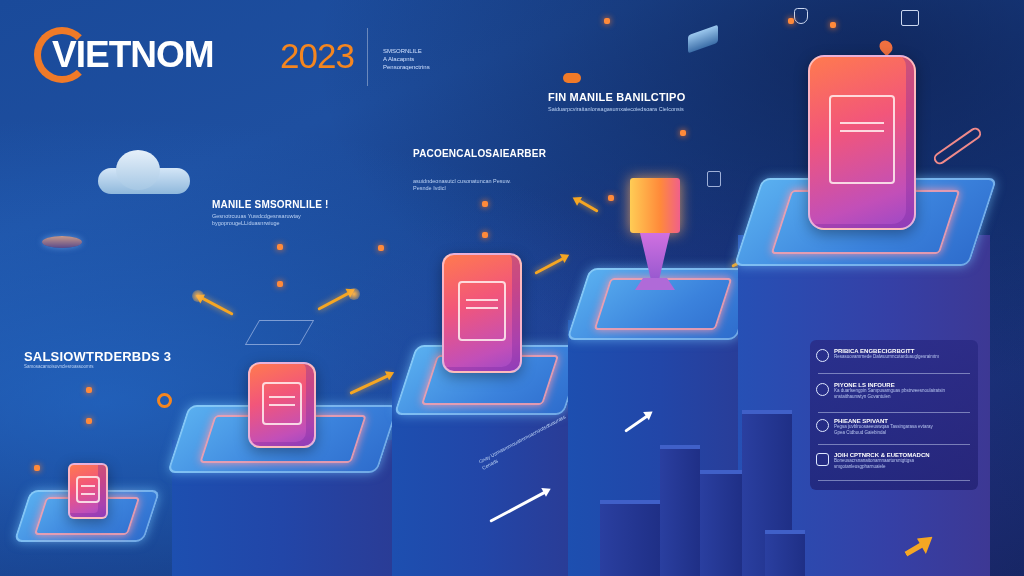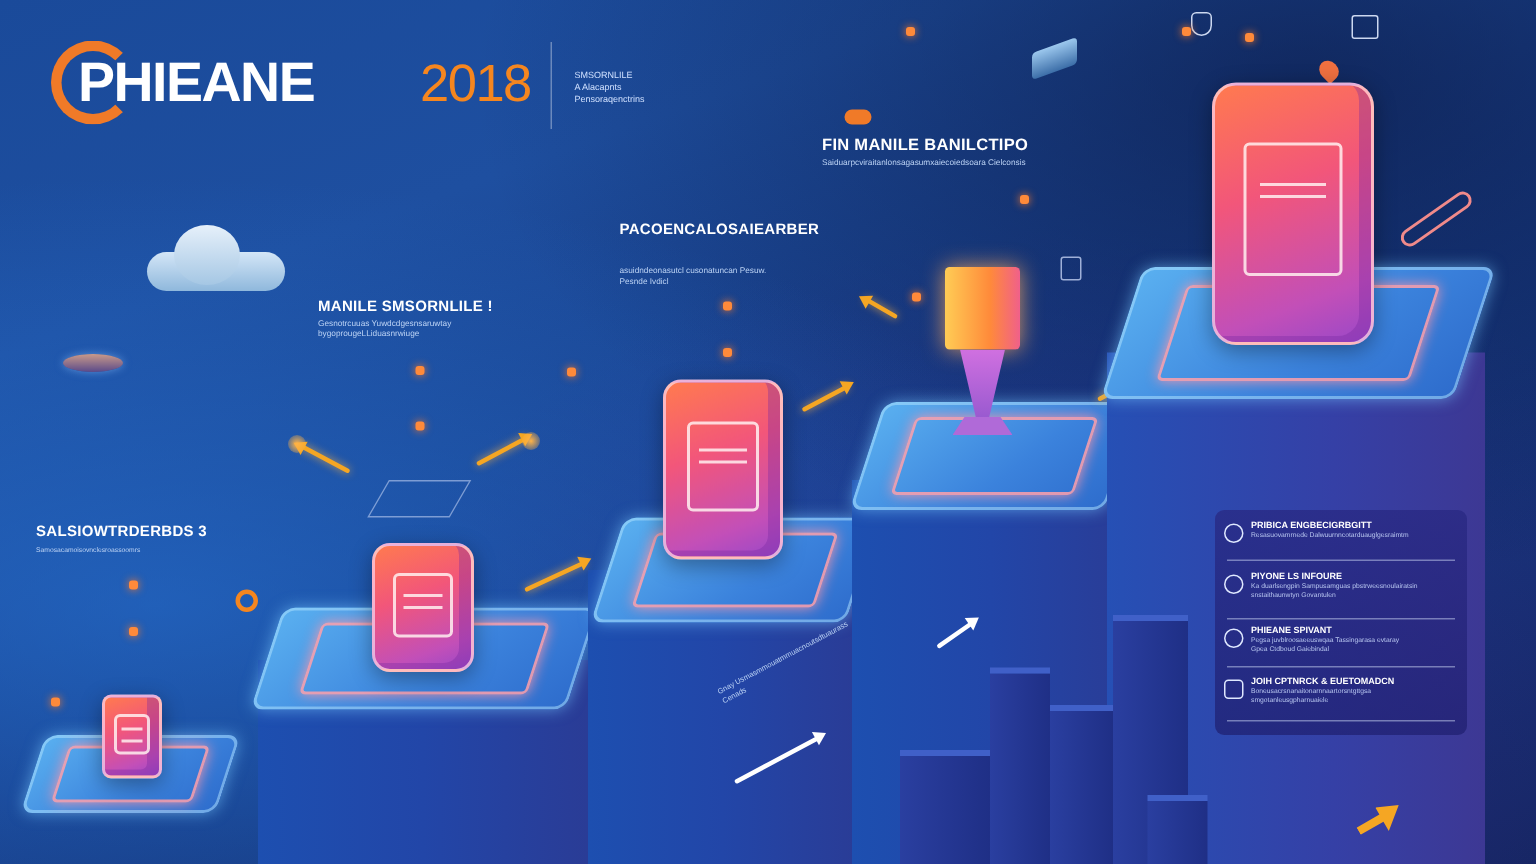--- a/index.html
+++ b/index.html
@@ -48,42 +48,42 @@
 .panel-desc{font-size:4.5px;color:#b8c6f0;line-height:5.5px;}
 .panel-sep{position:absolute;left:8px;right:8px;height:1px;background:rgba(220,230,255,.45);}
 .building{background:linear-gradient(90deg,#2a3fa0,#1f2f86);border-top:4px solid #4060c8;}
 </style>
 </head>
 <body>
 
 <div class="bg-glow"></div>
 
 <div class="abs logo-ring"></div>
-<div class="abs logo-word">PHIEANE</div>
-<div class="abs logo-year">2018</div>
+<div class="abs logo-word">VIETNOM</div>
+<div class="abs logo-year">2023</div>
 <div class="abs logo-divider"></div>
 <div class="abs logo-sub">
   <div>SMSORNLILE</div>
   <div>A Alacapnts</div>
   <div>Pensoraqenctrins</div>
 </div>
 
 <div class="abs cloud">
     <div class="c1"></div>
     <div class="c2"></div>
   </div>
 <div class="abs" style="left:42px;top:236px;width:40px;height:12px;border-radius:50%;background:linear-gradient(180deg,#c99a8a,#5a4a8a);box-shadow:0 0 6px rgba(150,200,255,.5);"></div>
 
 <div class="abs" style="left:688px;top:30px;width:30px;height:18px;border-radius:3px;background:linear-gradient(180deg,#9cc8ee,#3c6ea8);transform:skewY(-20deg);"></div>
 <div class="abs" style="left:794px;top:8px;width:14px;height:16px;border:1.5px solid #ccd8f0;border-radius:4px 4px 8px 8px;"></div>
 <div class="abs" style="left:901px;top:10px;width:18px;height:16px;border:1.5px solid #ccd8f0;border-radius:2px;"></div>
 <div class="abs" style="left:880px;top:40px;width:12px;height:14px;border-radius:50% 50% 50% 0;background:#f07040;transform:rotate(-45deg);"></div>
 <div class="abs" style="left:707px;top:171px;width:14px;height:16px;border:1.5px solid #9fb0d8;border-radius:2px;"></div>
 
-<div class="abs step-title" style="left:24px;top:349px;font-size:10px;">SALSIOWTRDERBDS 3</div>
+<div class="abs step-title" style="left:24px;top:349px;font-size:13px;">SALSIOWTRDERBDS 3</div>
 <div class="abs step-desc" style="left:24px;top:363px;font-size:4.5px;width:100px;">Samosacamoisovnclesroassoomrs</div>
 <div class="abs plate" style="left:22px;top:490px;width:130px;height:52px;transform:skewX(-18deg);">
     <div class="plate-inner"></div>
   </div>
 <div class="abs card" style="left:68px;top:463px;width:40px;height:56px;border-radius:6px;">
     <div class="card-glyph"></div>
   </div>
 <div class="abs spark" style="left:86px;top:387px;"></div>
 <div class="abs spark" style="left:86px;top:418px;"></div>
 <div class="abs spark" style="left:34px;top:465px;"></div>

